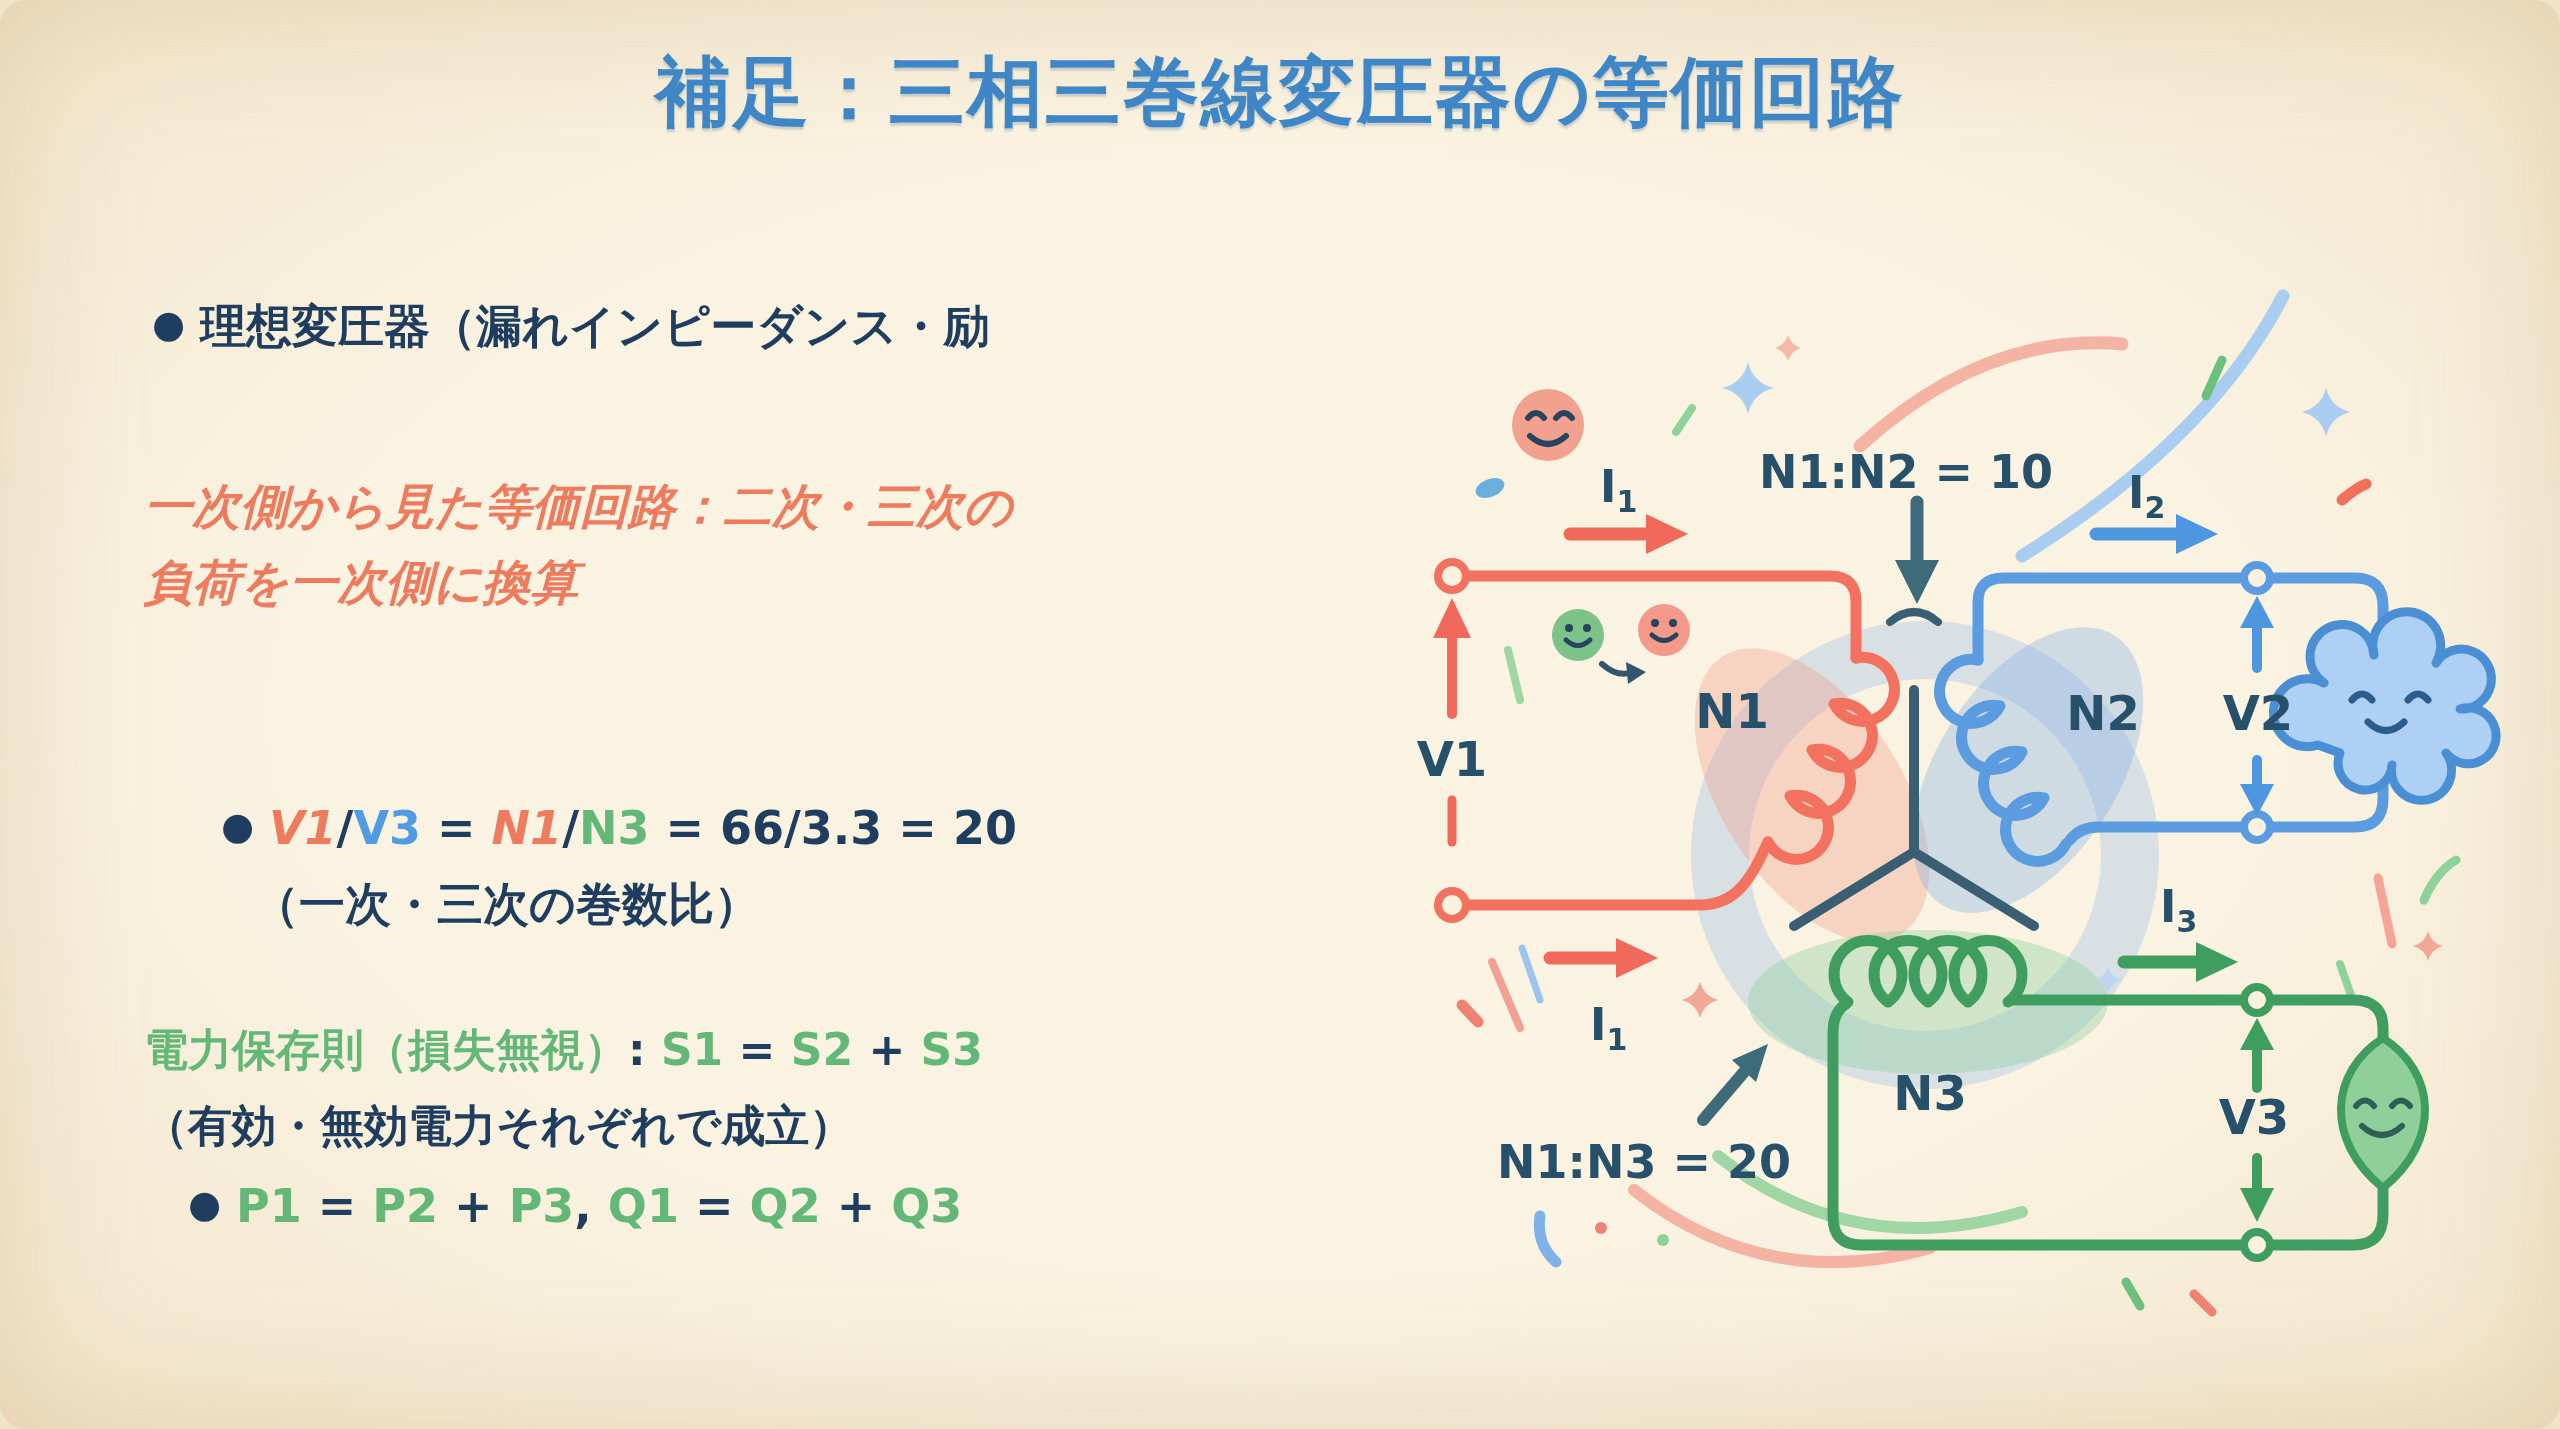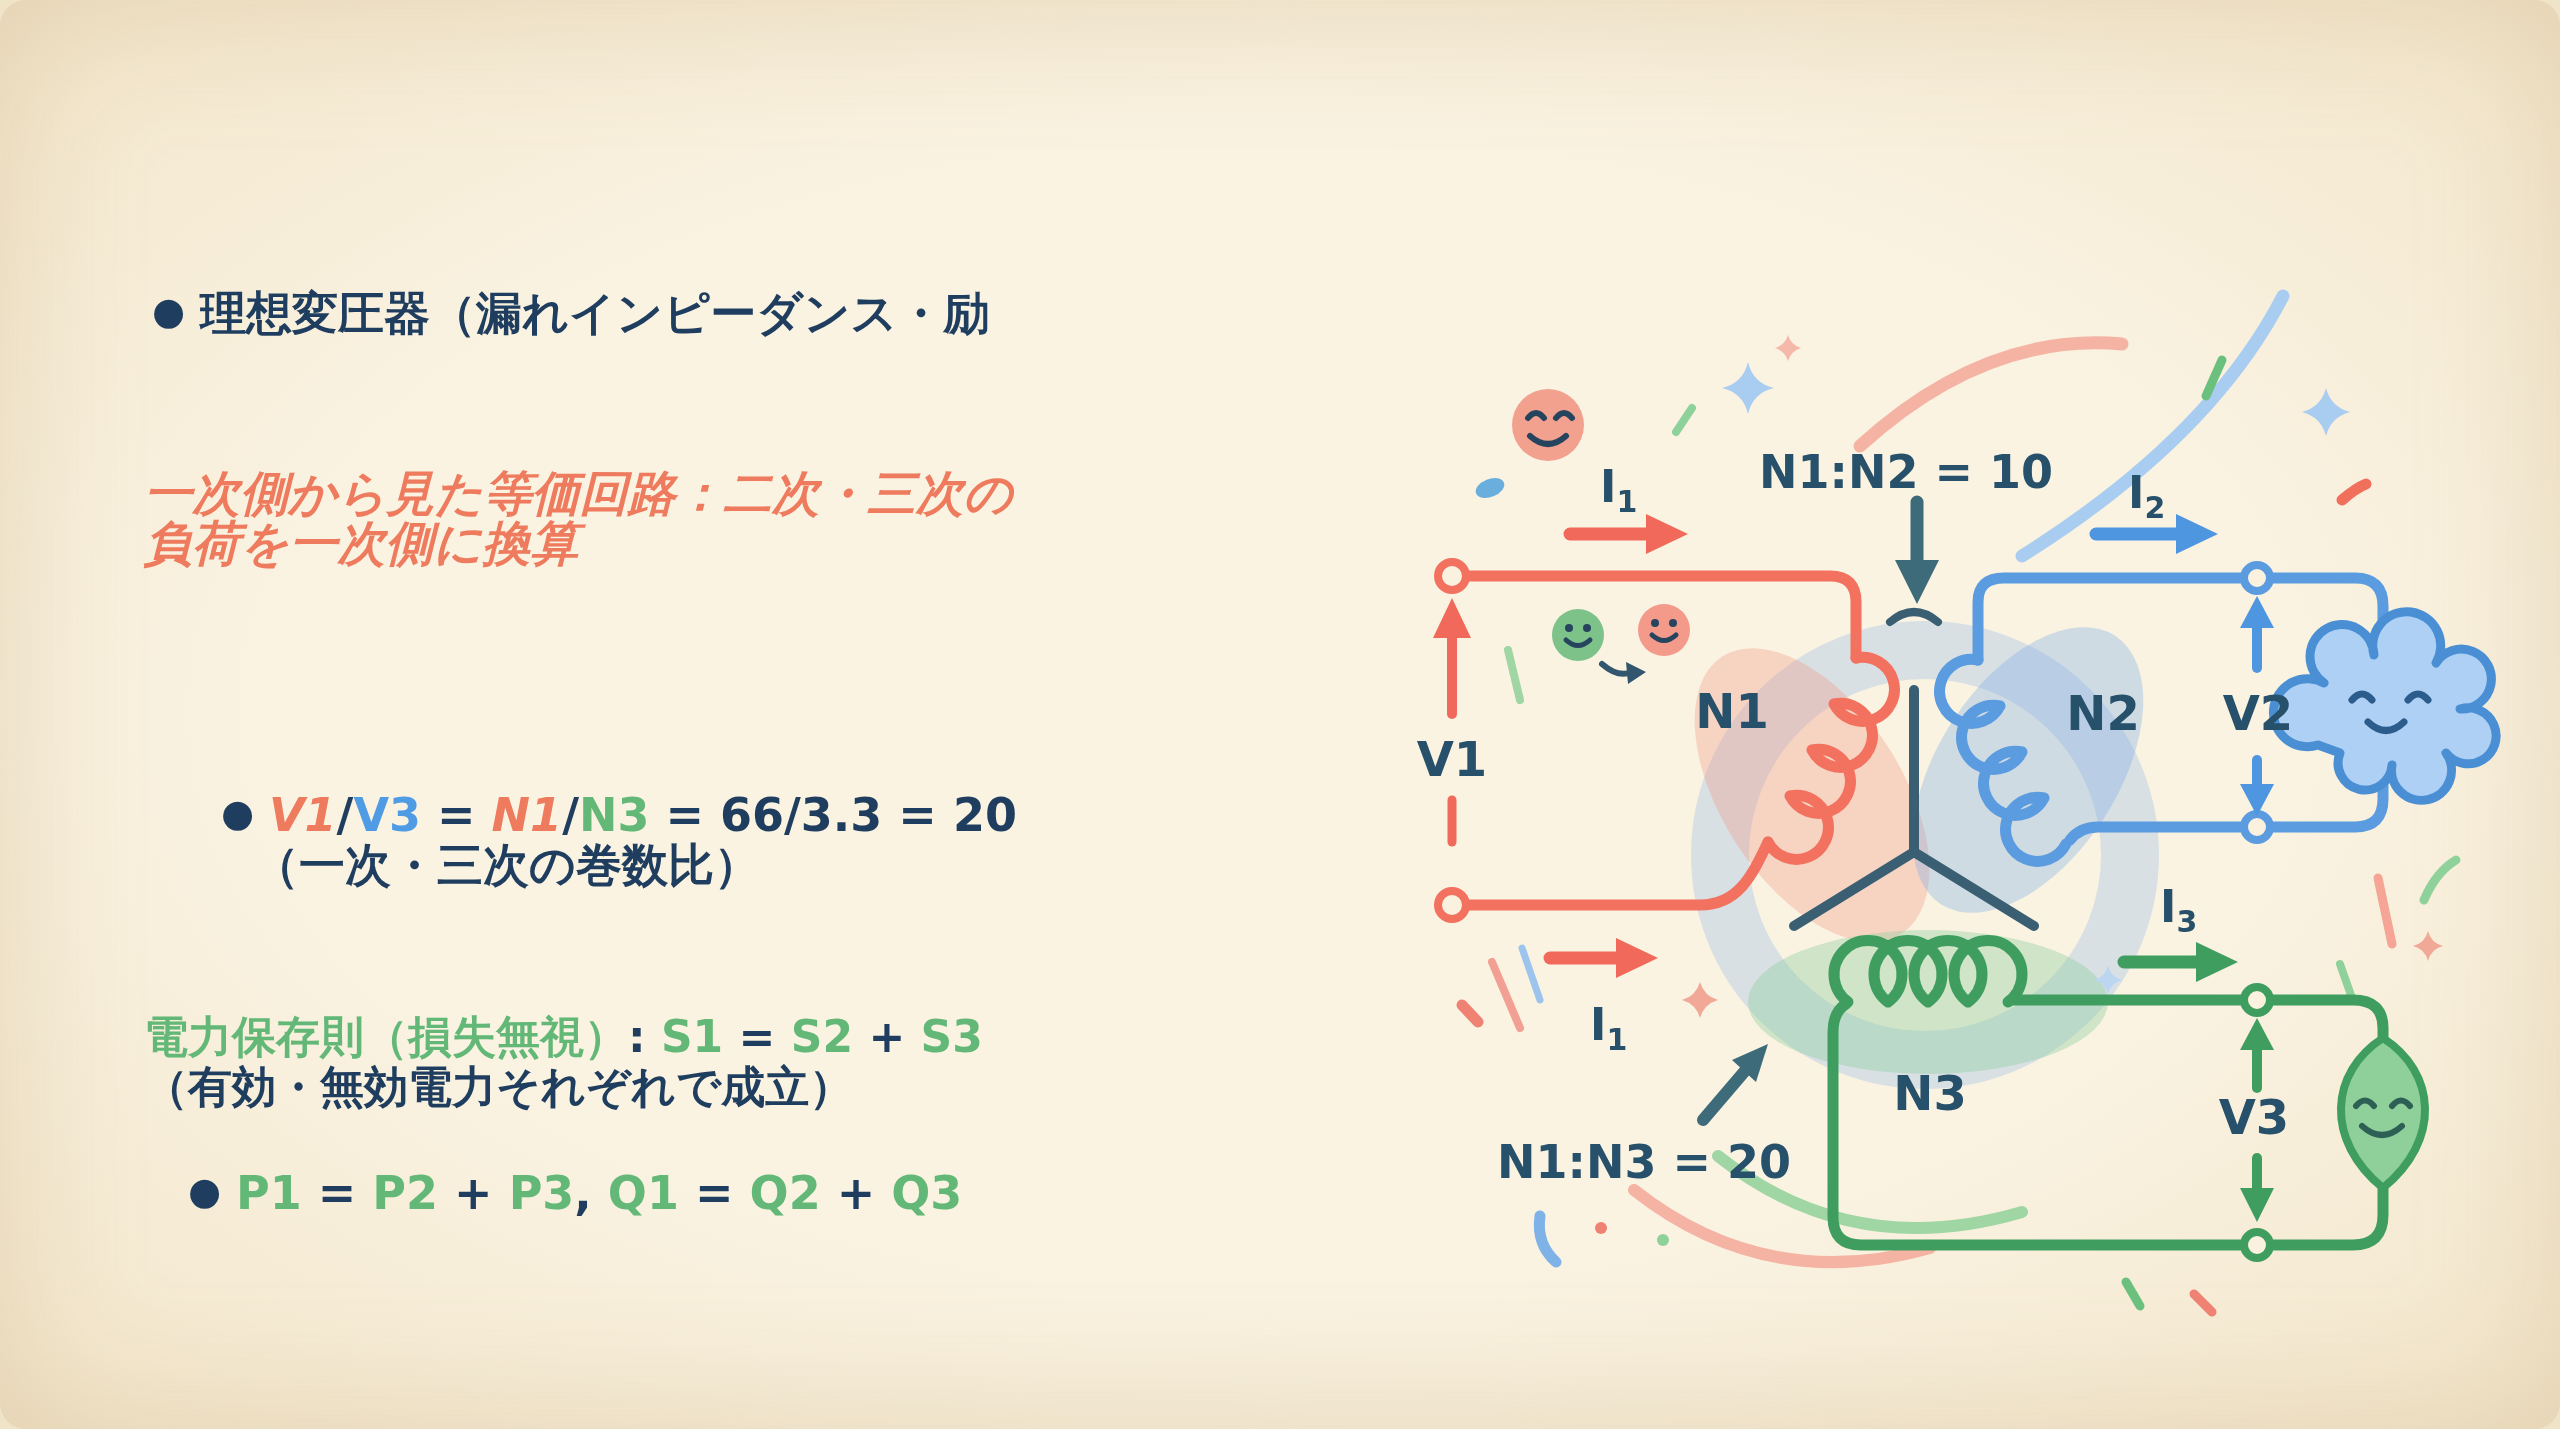--- a/index.html
+++ b/index.html
@@ -13,21 +13,21 @@
   .c-navy{color:#1f3d5e;}
   .c-orange{color:#ee7b5d;font-style:italic;}
   .c-blue{color:#4f9ce4;}
   .c-green{color:#63b877;}
   .title{
     position:absolute;top:42px;left:0;width:100%;text-align:center;
     font-size:76px;font-weight:800;color:#3e86c6;letter-spacing:2px;
     text-shadow:0 3px 2px rgba(35,90,140,.22);
   }
   .tblock{position:absolute;font-weight:700;}
-  .line{white-space:pre;line-height:50px;}
+  .line{white-space:pre;line-height:76px;}
   .dot{display:inline-block;width:48px;font-size:38px;vertical-align:5px;}
   .b1{left:152px;top:286px;font-size:46px;}
   .b1 .line.cont{padding-left:48px;}
   .b2{left:144px;top:468px;font-size:48px;}
   .b2 .line.cont{padding-left:0;}
   .b3{left:188px;top:638px;font-size:46px;}
   .b3 .line.cont{padding-left:62px;}
   .b4{left:204px;top:788px;font-size:46px;margin-left:17px;}
   .b4 .line.cont{padding-left:32px;}
   .b5{left:144px;top:1012px;font-size:44px;}
@@ -37,20 +37,21 @@
   .dlab{font-size:48px;}
   .rlab{font-size:46px;}
   .ilab{font-size:44px;}
   .sub{font-size:30px;}
 </style>
 </head>
 <body>
 
 <div class="slide">
 
+  <div class="title">補足：三相三巻線変圧器の等価回路</div>
 
   <div class="tblock b1">
       <div class="line has-dot"><span class="dot c-navy">●</span><span class="c-navy">理想変圧器（漏れインピーダンス・励</span></div>
     </div>
   <div class="tblock b2">
       <div class="line cont"><span class="c-orange">一次側から見た等価回路：二次・三次の</span></div>
       <div class="line cont"><span class="c-orange">負荷を一次側に換算</span></div>
     </div>
   <div class="tblock b4">
       <div class="line has-dot"><span class="dot c-navy">●</span><span class="c-orange">V1</span><span class="c-navy">/</span><span class="c-blue">V3</span><span class="c-navy"> = </span><span class="c-orange">N1</span><span class="c-navy">/</span><span class="c-green">N3</span><span class="c-navy"> = 66/3.3 = 20</span></div>

